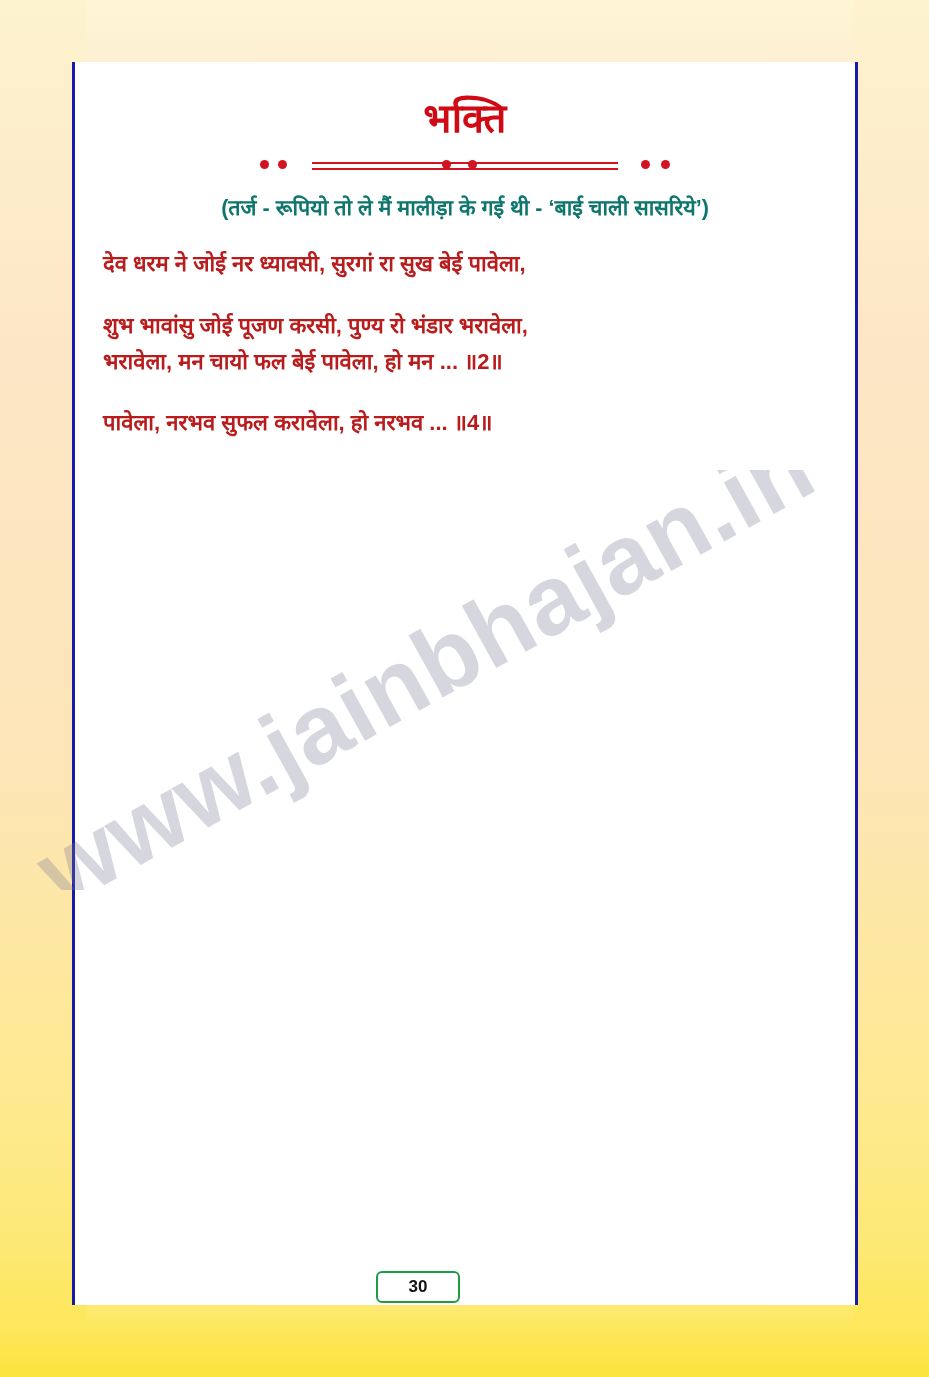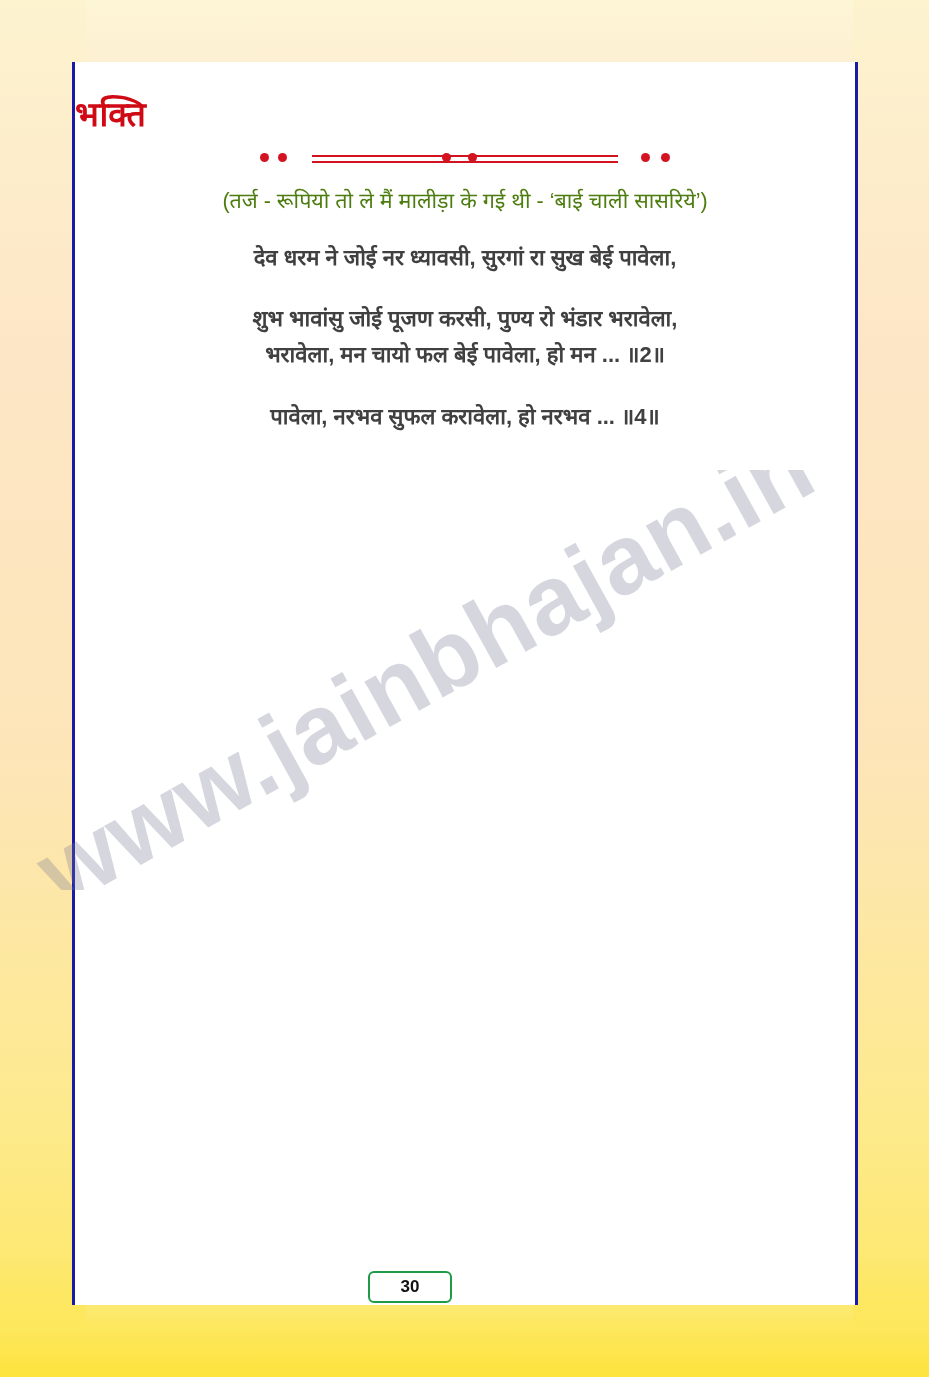--- a/index.html
+++ b/index.html
@@ -88,23 +88,23 @@
       #19a86e 80%,
       #1b7fd0 90%,
       #1a1aa8 100%);
   }
   .rainbow-top { top: 62px; }
   .rainbow-bottom { top: 1291px; }
 
   
   .title {
     margin-top: 34px;
-    text-align: left;
+    text-align: center;
     color: #cf0a15;
-    font-size: 34px;
+    font-size: 40px;
     font-weight: bold;
     letter-spacing: 0.5px;
     line-height: 1.1;
   }
 
   
   .divider {
     margin: 14px auto 0 auto;
     width: 410px;
     height: 26px;
@@ -134,30 +134,29 @@
   .divider .dot.d6 { left: 401px; }
 
   
   .content {
     padding: 0 28px;
     margin-top: 12px;
   }
   .tune-line {
     text-align: center;
     font-size: 21.5px;
-    color: #4d7c0f;
-    font-weight: normal;
+    color: #0f766e;
+    font-weight: bold;
     line-height: 1.5;
     margin-bottom: 22px;
   }
   .verse {
     margin: 0 0 26px 0;
-    text-align: center;
     font-size: 22px;
-    color: #404040;
+    color: #b91c1c;
     font-weight: bold;
     line-height: 1.62;
   }
   .verse .vline {
     display: block;
     white-space: nowrap;
   }
 
   
   .watermark {
@@ -179,21 +178,21 @@
     font-size: 98px;
     font-weight: bold;
     color: rgba(120, 120, 150, 0.30);
     white-space: nowrap;
     letter-spacing: 1px;
   }
 
   
   .page-num-wrap {
     position: absolute;
-    left: 0;
+    left: 8px;
     top: 1271px;
     width: 820px;
     text-align: center;
   }
   .page-num {
     display: inline-block;
     min-width: 56px;
     padding: 4px 12px;
     background: #ffffff;
     border: 2px solid #1f9b46;

